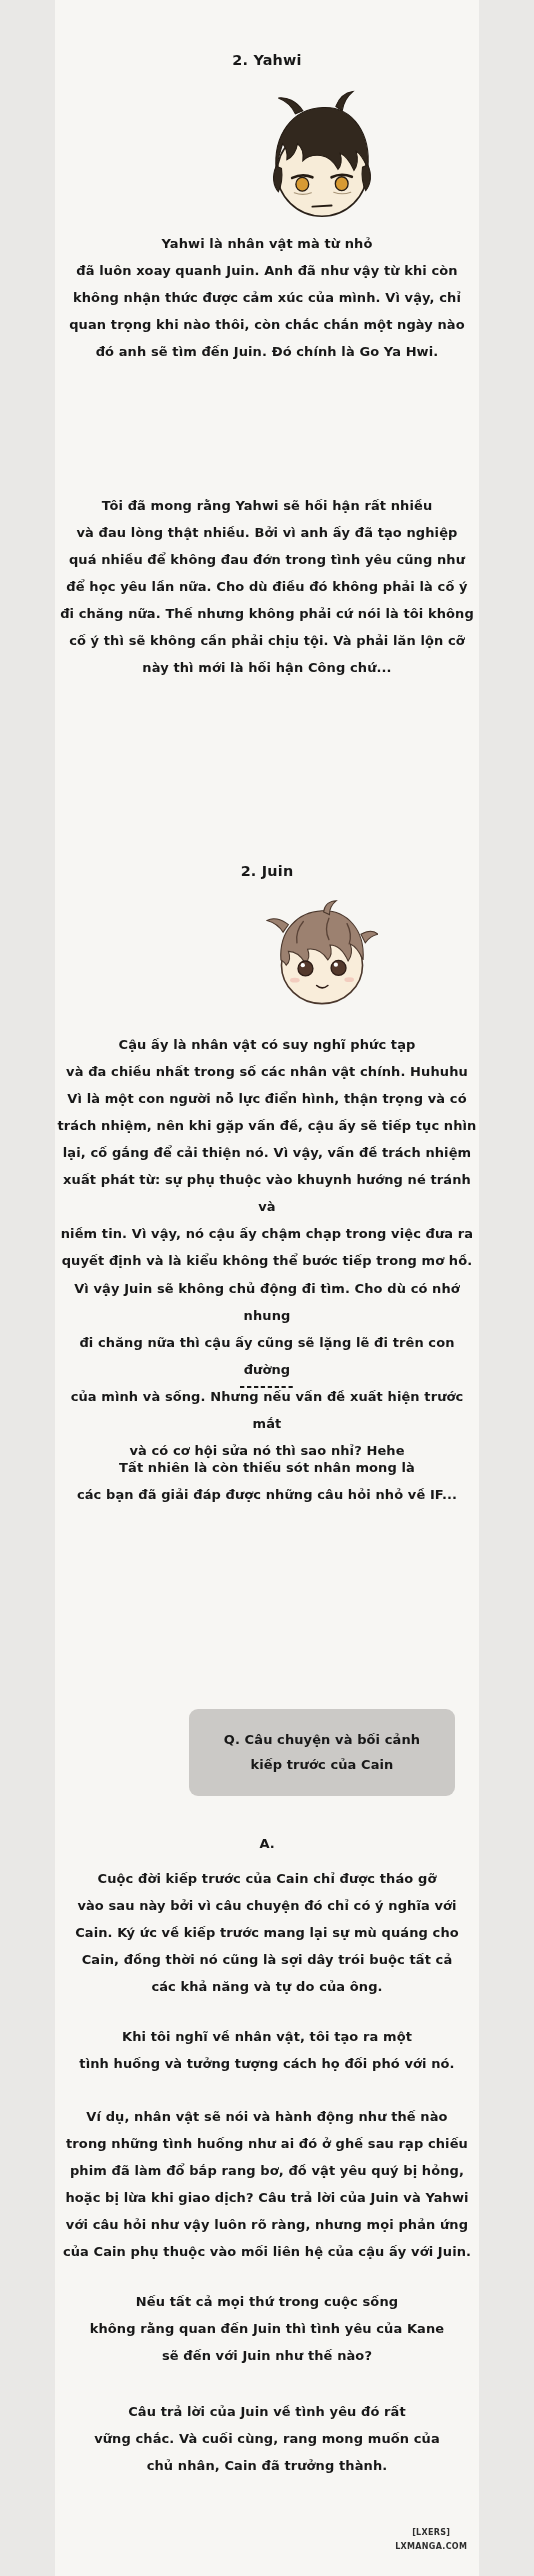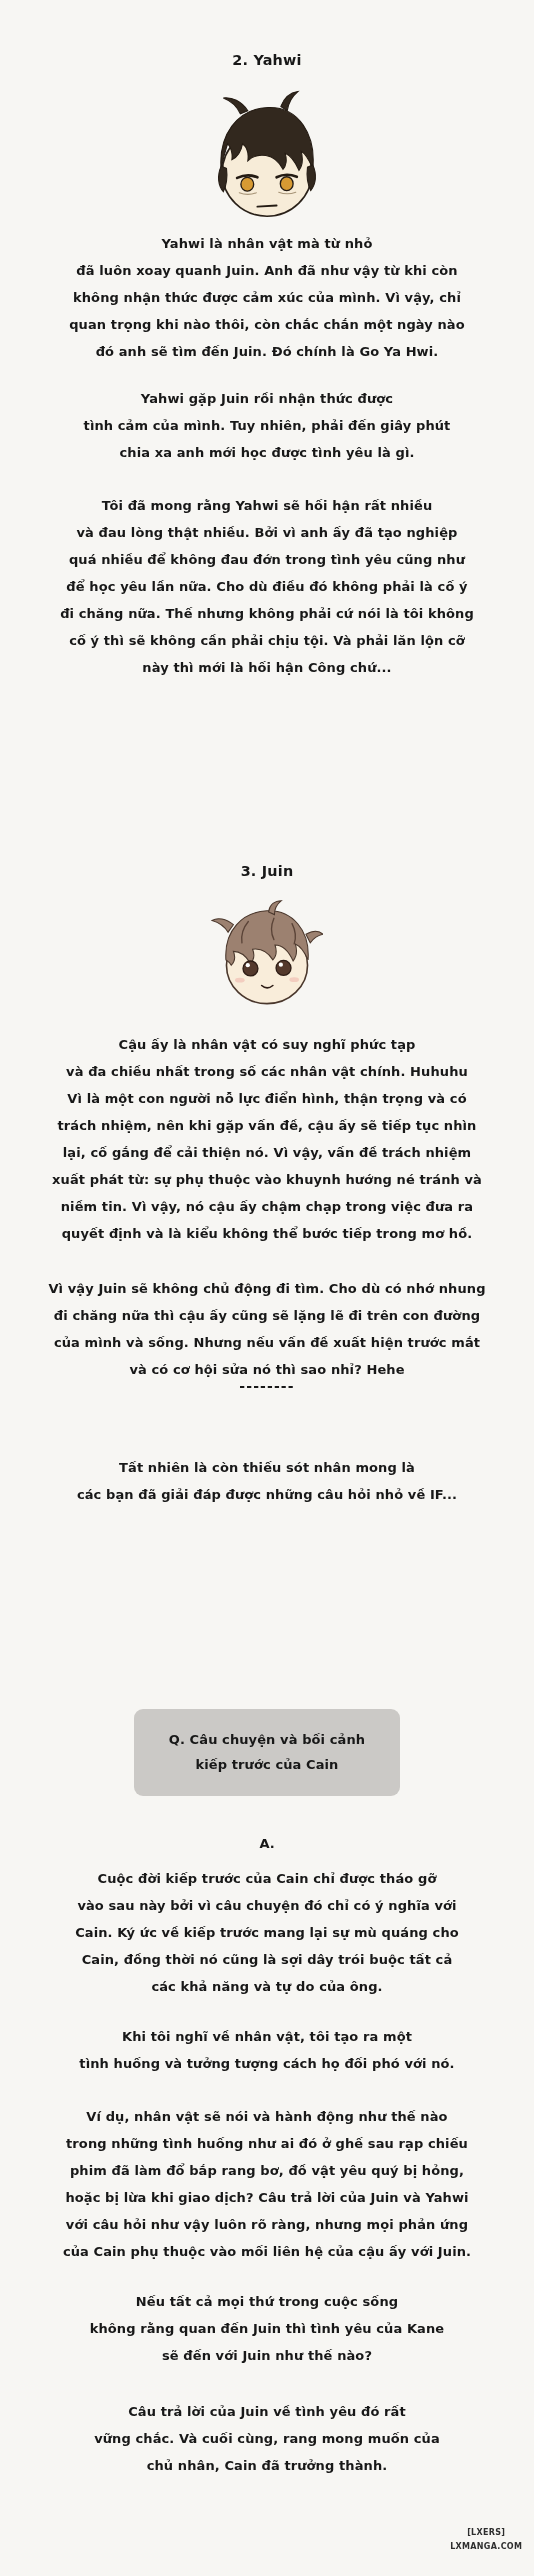--- a/index.html
+++ b/index.html
@@ -1,20 +1,20 @@
 <!DOCTYPE html>
 <html lang="vi" style="--bg: #f7f6f3; --text: #181818; --qbox: #cbc9c6; --wm: #2e2e2e;font-size:8.6px"><head>
 <meta charset="utf-8">
 <style>
   :root{
     --bg:#f7f6f3; --text:#181818; --qbox:#cbc9c6; --wm:#2e2e2e;
   }
   html,body{margin:0;padding:0;background:#e9e8e6;}
   .page{
-    position:relative; width:534px; height:2576px; margin:0 auto;
+    position:relative; width:424px; height:2576px; margin:0 auto;
     background:var(--bg); overflow:hidden;
     font-family:"DejaVu Sans", sans-serif; color:var(--text);
   }
   .heading{
     position:absolute; left:0; width:100%; margin:0; text-align:center;
     font-size:14.4px; font-weight:700; letter-spacing:0.2px;
   }
   .para{
     position:absolute; left:0; width:100%; margin:0; text-align:center;
     white-space:pre-line; font-size:13px; line-height:27px; font-weight:700;
@@ -72,32 +72,29 @@
       </g>
       <path d="M104 226 L140 224" fill="none" stroke="#241b13" stroke-width="3.5" stroke-linecap="round"></path>
     </svg>
   </div>
 
   <p class="para" style="top:230px">Yahwi là nhân vật mà từ nhỏ
 đã luôn xoay quanh Juin. Anh đã như vậy từ khi còn
 không nhận thức được cảm xúc của mình. Vì vậy, chỉ
 quan trọng khi nào thôi, còn chắc chắn một ngày nào
 đó anh sẽ tìm đến Juin. Đó chính là Go Ya Hwi.</p>
-  <p class="para" style="top:385px">Yahwi gặp Juin rồi nhận thức được
-tình cảm của mình. Tuy nhiên, phải đến giây phút
-chia xa anh mới học được tình yêu là gì.</p>
   <p class="para" style="top:492px">Tôi đã mong rằng Yahwi sẽ hối hận rất nhiều
 và đau lòng thật nhiều. Bởi vì anh ấy đã tạo nghiệp
 quá nhiều để không đau đớn trong tình yêu cũng như
 để học yêu lần nữa. Cho dù điều đó không phải là cố ý
 đi chăng nữa. Thế nhưng không phải cứ nói là tôi không
 cố ý thì sẽ không cần phải chịu tội. Và phải lăn lộn cỡ
 này thì mới là hối hận Công chứ...</p>
 
-  <h2 class="heading" style="top:863px">3. Juin</h2>
+  <h2 class="heading" style="top:863px">2. Juin</h2>
 
   <div class="avatar" style="top:900px; left:211px; width:112px; height:107px">
     <svg width="112" height="107" viewBox="0 0 210 200">
       <ellipse cx="105" cy="122" rx="76" ry="72" stroke="#4a372c" stroke-width="3" fill="#f9edda"></ellipse>
       <g stroke="#4a372c" stroke-width="2">
         <path d="M28 112 C24 56 60 22 105 20 C152 18 186 56 182 112 C174 94 168 86 158 82 C162 94 160 106 154 114 C144 92 132 84 120 84 C124 96 122 106 116 112 C106 96 92 90 78 92 C82 102 80 112 74 118 C64 102 54 96 42 96 C46 106 44 116 38 122 C34 114 30 114 28 112 Z" fill="#9c8170"></path>
         <path d="M42 46 C28 34 12 32 2 38 C16 42 26 50 32 60 Z" fill="#9c8170"></path>
         <path d="M108 22 C110 8 120 1 132 1 C123 8 119 16 119 27 Z" fill="#9c8170"></path>
         <path d="M178 64 C192 56 202 56 210 64 C200 66 192 72 186 80 Z" fill="#9c8170"></path>
       </g>

